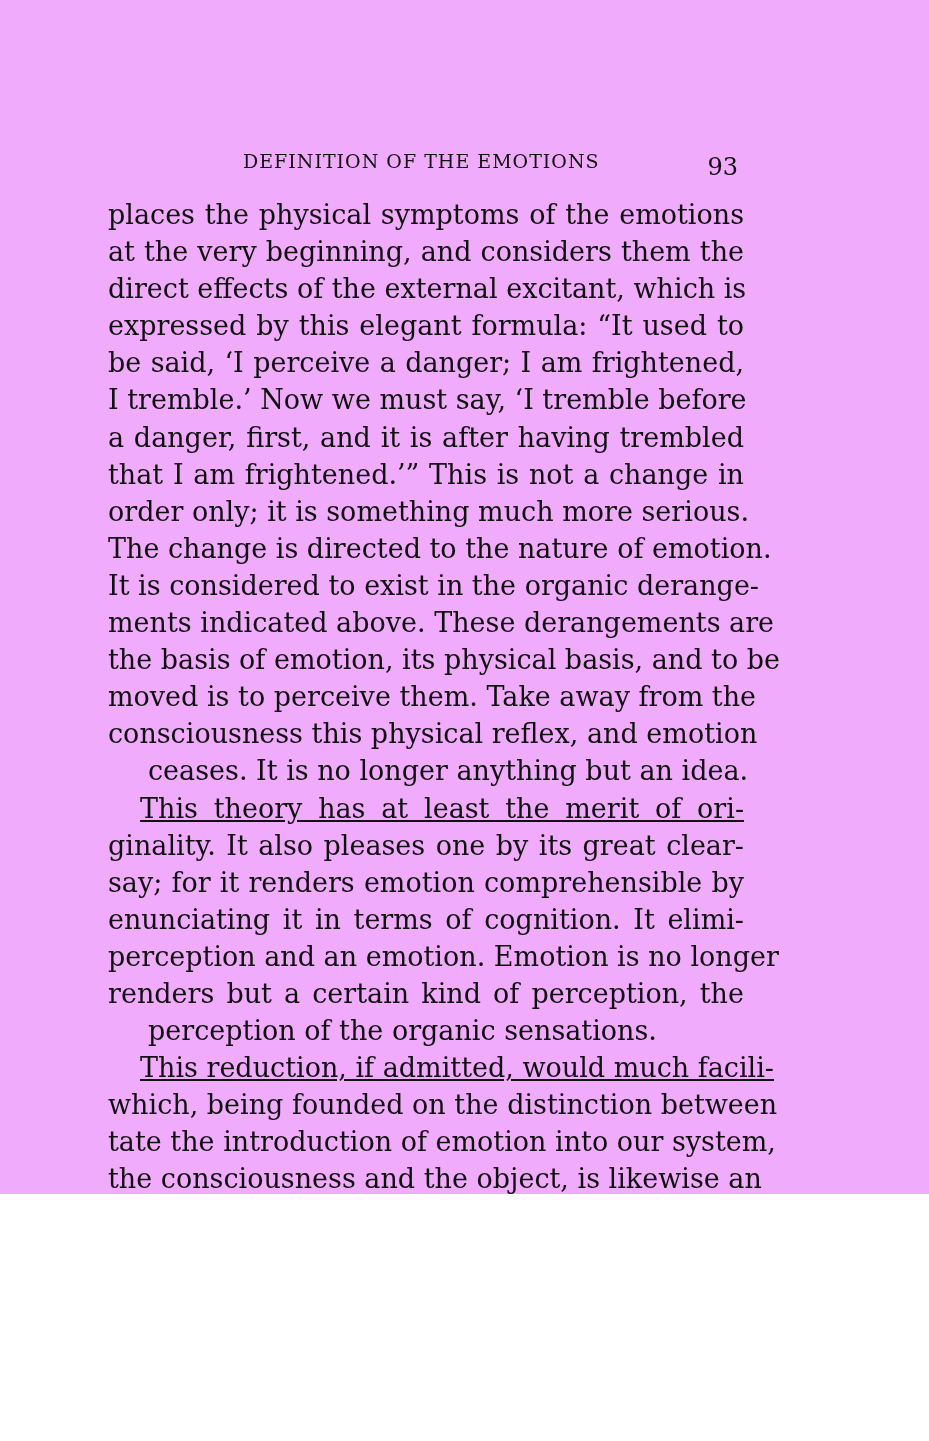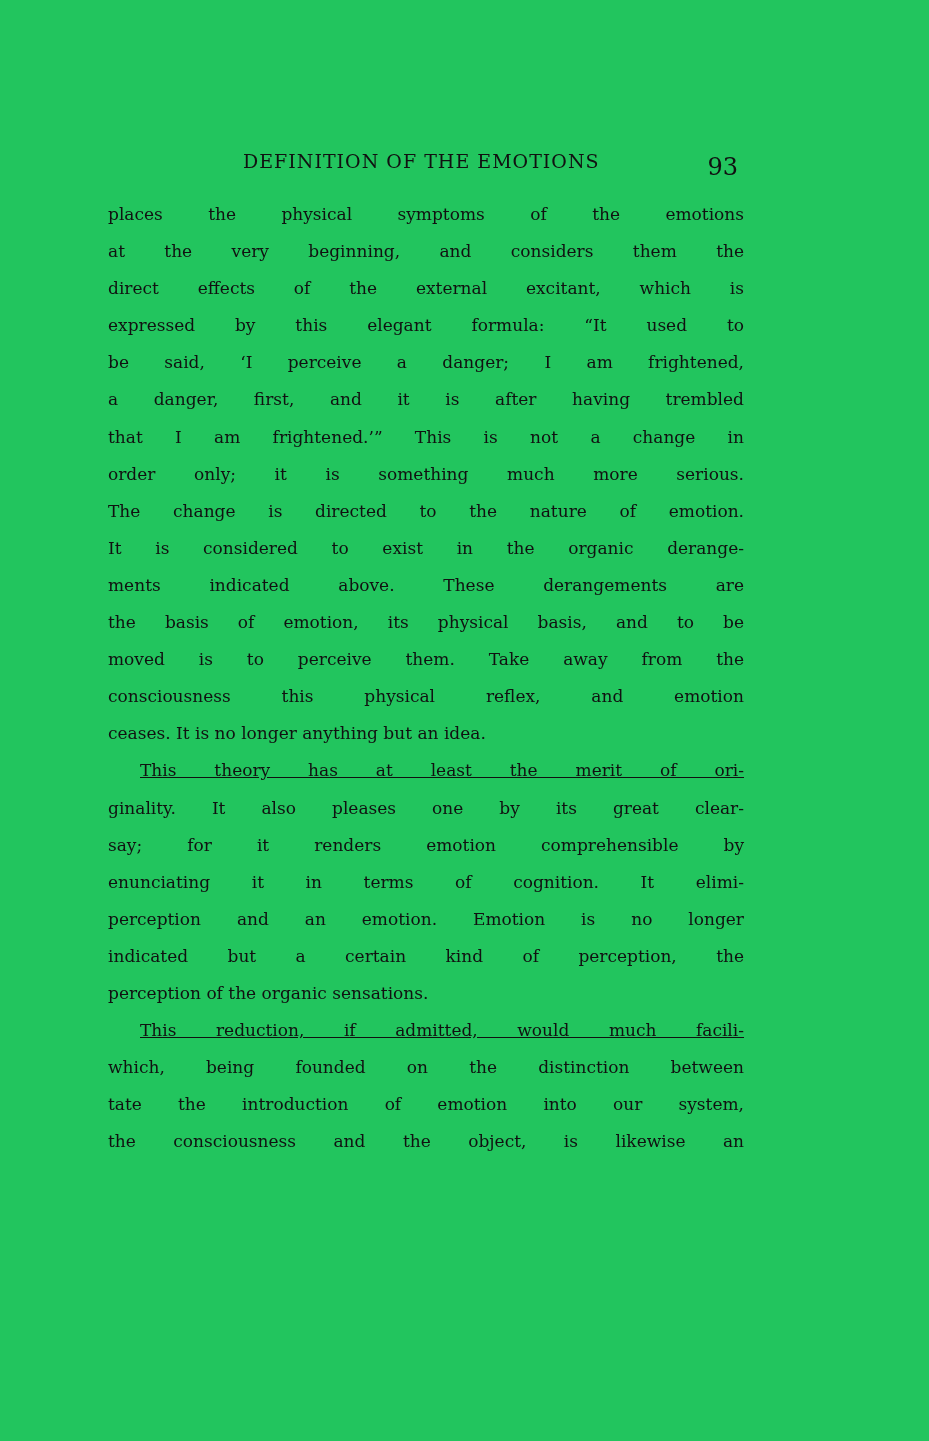--- a/index.html
+++ b/index.html
@@ -1,60 +1,61 @@
 <!DOCTYPE html>
 <html><head>
 <meta charset="utf-8">
 <style>
   html, body { margin: 0; padding: 0; background: #ffffff; }
   body { width: 929px; height: 1441px; position: relative; overflow: hidden; }
-  .page { position: absolute; left: 0; top: 0; width: 929px; height: 1441px; background: #22c55e; color: #111; }
+  .page { position: absolute; left: 0; top: 0; width: 929px; height: 1194px; background: #f0abfc; color: #111; }
   .running-head { position: absolute; top: 148px; left: 108px; width: 636px; height: 30px; font-family: "DejaVu Serif", serif; }
   .running-title { position: absolute; left: 135px; top: 2px; font-size: 19px; letter-spacing: 1px; font-weight: normal; white-space: nowrap; }
   .page-number { position: absolute; right: 6px; top: 5px; font-size: 24px; }
-  .body-text { position: absolute; top: 196px; left: 108px; width: 636px; font-family: "DejaVu Serif", serif; font-size: 17px; line-height: 37.1px; }
+  .body-text { position: absolute; top: 196px; left: 108px; width: 636px; font-family: "DejaVu Serif", serif; font-size: 27px; line-height: 37.1px; }
   .line { display: block; height: 37.1px; white-space: nowrap; text-align: justify; text-align-last: justify; }
-  .line.last { text-align-last: left; }
+  .line.last { text-align-last: left; margin-left: 40px; }
   .line.indent { padding-left: 32px; text-decoration: underline; }
   .para { margin: 0; }
 </style>
 </head>
 <body>
 
 <div class="page">
   <div class="running-head">
     <span class="running-title">DEFINITION OF THE EMOTIONS</span>
     <span class="page-number">93</span>
   </div>
 
   <div class="body-text">
     <div class="para">
       <span class="line">places the physical symptoms of the emotions</span>
       <span class="line">at the very beginning, and considers them the</span>
       <span class="line">direct effects of the external excitant, which is</span>
       <span class="line">expressed by this elegant formula: “It used to</span>
       <span class="line">be said, ‘I perceive a danger; I am frightened,</span>
+      <span class="line">I tremble.’ Now we must say, ‘I tremble before</span>
       <span class="line">a danger, first, and it is after having trembled</span>
       <span class="line">that I am frightened.’” This is not a change in</span>
       <span class="line">order only; it is something much more serious.</span>
       <span class="line">The change is directed to the nature of emotion.</span>
       <span class="line">It is considered to exist in the organic derange-</span>
       <span class="line">ments indicated above. These derangements are</span>
       <span class="line">the basis of emotion, its physical basis, and to be</span>
       <span class="line">moved is to perceive them. Take away from the</span>
       <span class="line">consciousness this physical reflex, and emotion</span>
       <span class="line last">ceases. It is no longer anything but an idea.</span>
     </div>
     <div class="para">
       <span class="line indent">This theory has at least the merit of ori-</span>
       <span class="line">ginality. It also pleases one by its great clear-</span>
       <span class="line">say; for it renders emotion comprehensible by</span>
       <span class="line">enunciating it in terms of cognition. It elimi-</span>
       <span class="line">perception and an emotion. Emotion is no longer</span>
-      <span class="line">indicated but a certain kind of perception, the</span>
+      <span class="line">renders but a certain kind of perception, the</span>
       <span class="line last">perception of the organic sensations.</span>
     </div>
     <div class="para">
       <span class="line indent">This reduction, if admitted, would much facili-</span>
       <span class="line">which, being founded on the distinction between</span>
       <span class="line">tate the introduction of emotion into our system,</span>
       <span class="line">the consciousness and the object, is likewise an</span>
     </div>
   </div>
 </div>

